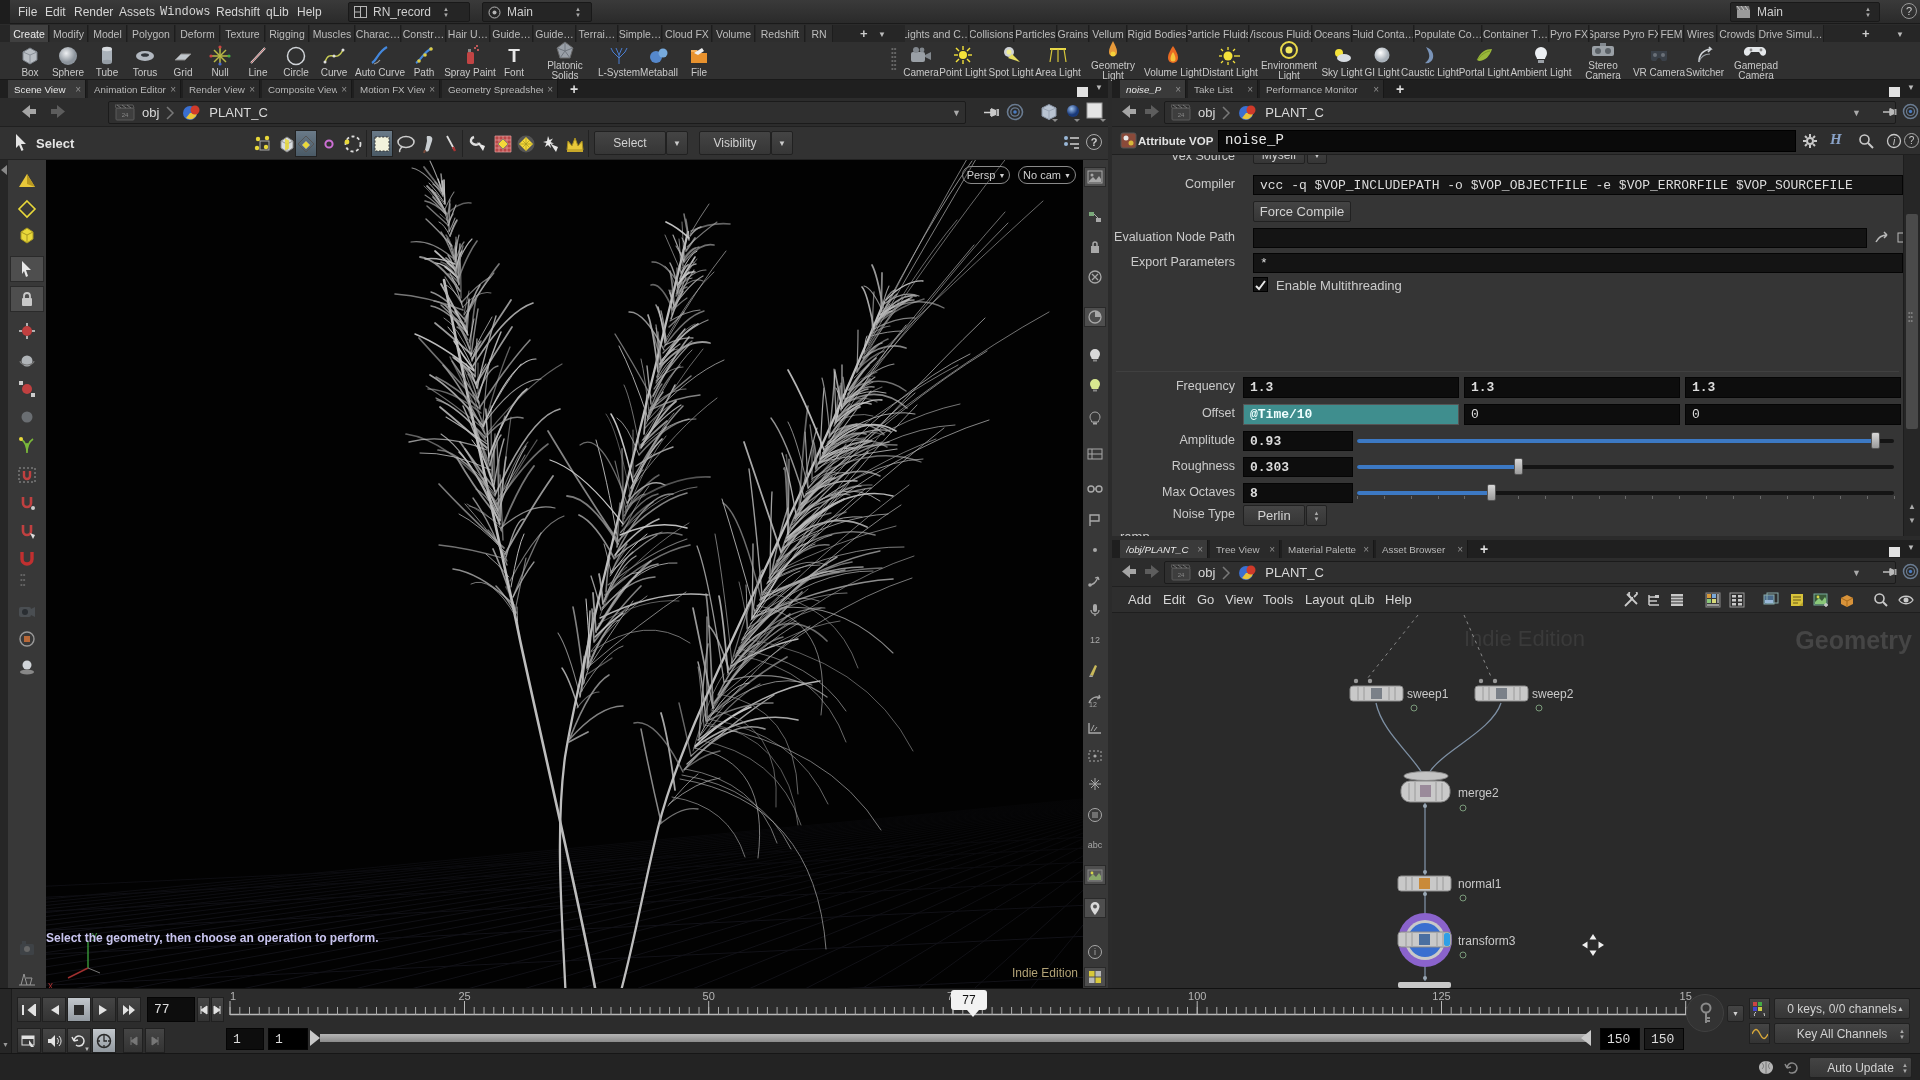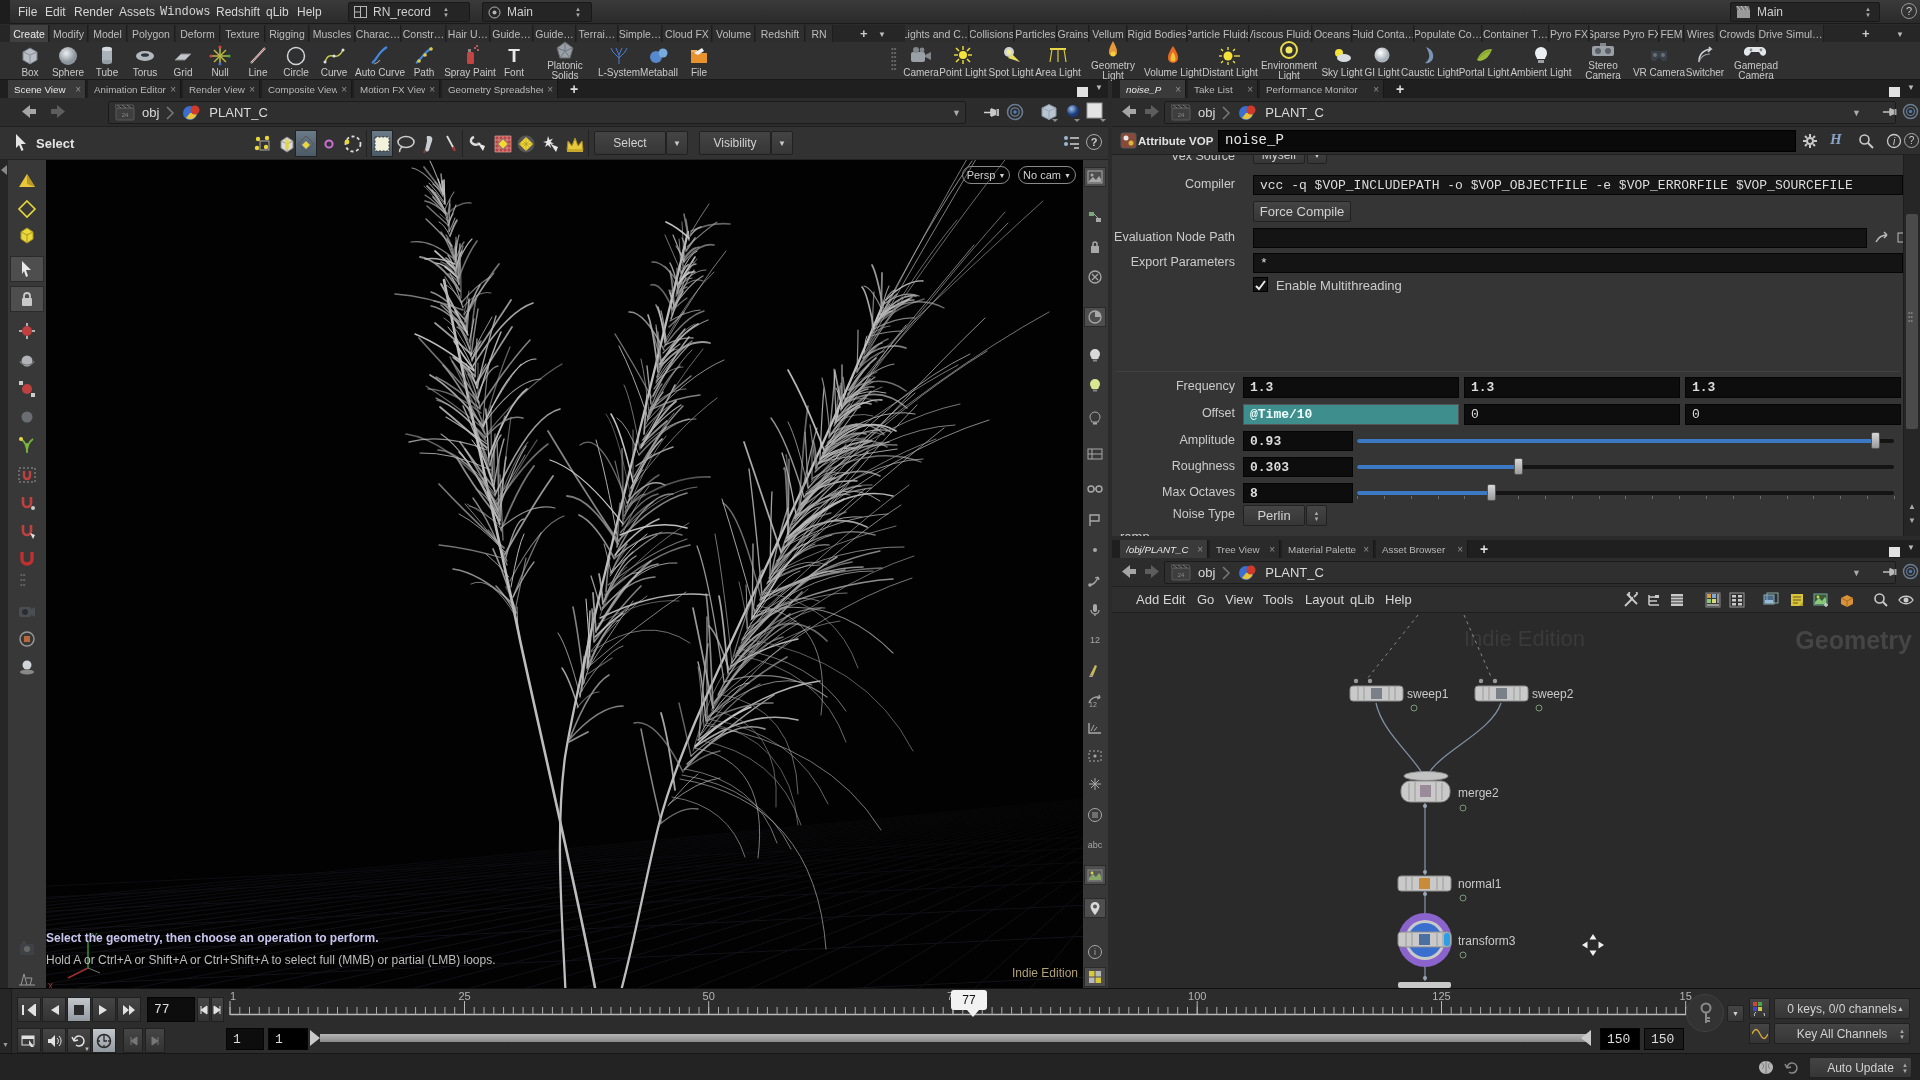--- a/index.html
+++ b/index.html
@@ -1485,21 +1485,20 @@
           </g>
 <g font-family="Liberation Sans,sans-serif">
             <line x1="42" y1="808" x2="42" y2="782" stroke="#3a9a3a" stroke-width="1.4"></line>
             <text x="46" y="779" fill="#3a9a3a" font-size="10">y</text>
             <line x1="42" y1="808" x2="22" y2="818" stroke="#a03030" stroke-width="1.4"></line>
             <text x="2" y="829" fill="#a03030" font-size="10">x</text>
             <line x1="42" y1="808" x2="54" y2="813" stroke="#777" stroke-width="1"></line>
           </g>
         </svg>
       <div class="vmsg" style="top:771px;color:#c9c5ef;font-weight:bold;">Select the geometry, then choose an operation to perform.</div>
-      <div class="vmsg" style="top:793px;color:#bdbdbd;">Hold A or Ctrl+A or Shift+A or Ctrl+Shift+A to select full (MMB) or partial (LMB) loops.</div>
       <div style="position:absolute;left:966px;top:806px;color:#b1a176;font-size:12px;">Indie Edition</div>
       <div class="vpill" style="left:916px;top:6px;width:48px;">Persp<span style="font-size:7px;margin-left:3px;">▼</span></div>
       <div class="vpill" style="left:972px;top:6px;width:58px;">No cam<span style="font-size:7px;margin-left:3px;">▼</span></div>
     </div>
     <div id="rtools">
         <div class="ricon" style="top:7px;background:#4e4e4e;border:1px solid #2a2a2a;">
           <svg width="16" height="14">
             <rect x="1" y="1" width="14" height="12" fill="none" stroke="#a8a8a8"></rect>
             <circle cx="5" cy="5" r="1.5" fill="#a8a8a8"></circle>
             <path d="M2,11 L6,7 L9,10 L12,6 L14,9 L14,12 L2,12 Z" fill="#a8a8a8"></path>
@@ -1884,21 +1883,21 @@
           <path d="M8,3 L12,4.8 L12,9.2 L8,11 Z" fill="#b9b9b9"></path>
           <rect x="12.5" y="4" width="2" height="6" fill="#a5a5a5"></rect>
         </svg></div>
     <div style="position:absolute;left:790px;top:5px;"><svg width="17" height="17">
           <circle cx="8.5" cy="8.5" r="7" fill="none" stroke="#6a7c92" stroke-width="1.5"></circle>
           <circle cx="8.5" cy="8.5" r="4" fill="none" stroke="#6a7c92" stroke-width="1.2"></circle>
           <circle cx="8.5" cy="8.5" r="1.7" fill="#4a7cc2"></circle>
         </svg></div>
   </div>
   <div style="position:absolute;left:0;top:47px;width:808px;height:26px;background:#2e2e2e;border-bottom:1px solid #1e1e1e;">
-    <div style="position:absolute;left:24px;top:5px;font-size:13px;color:#d6d6d6;">Add</div>
+    <div style="position:absolute;left:16px;top:5px;font-size:13px;color:#d6d6d6;">Add</div>
       <div style="position:absolute;left:51px;top:5px;font-size:13px;color:#d6d6d6;">Edit</div>
       <div style="position:absolute;left:85px;top:5px;font-size:13px;color:#d6d6d6;">Go</div>
       <div style="position:absolute;left:113px;top:5px;font-size:13px;color:#d6d6d6;">View</div>
       <div style="position:absolute;left:151px;top:5px;font-size:13px;color:#d6d6d6;">Tools</div>
       <div style="position:absolute;left:193px;top:5px;font-size:13px;color:#d6d6d6;">Layout</div>
       <div style="position:absolute;left:238px;top:5px;font-size:13px;color:#d6d6d6;">qLib</div>
       <div style="position:absolute;left:273px;top:5px;font-size:13px;color:#d6d6d6;">Help</div>
       <div style="position:absolute;left:511px;top:5px;"><svg width="16" height="16">
           <path d="M2,14 L10,6 M10,6 a4,4 0 1,1 4,-4 L11,5" stroke="#c9c9c9" stroke-width="1.8" fill="none"></path>
           <path d="M4,2 L14,12" stroke="#c9c9c9" stroke-width="1.8"></path>

